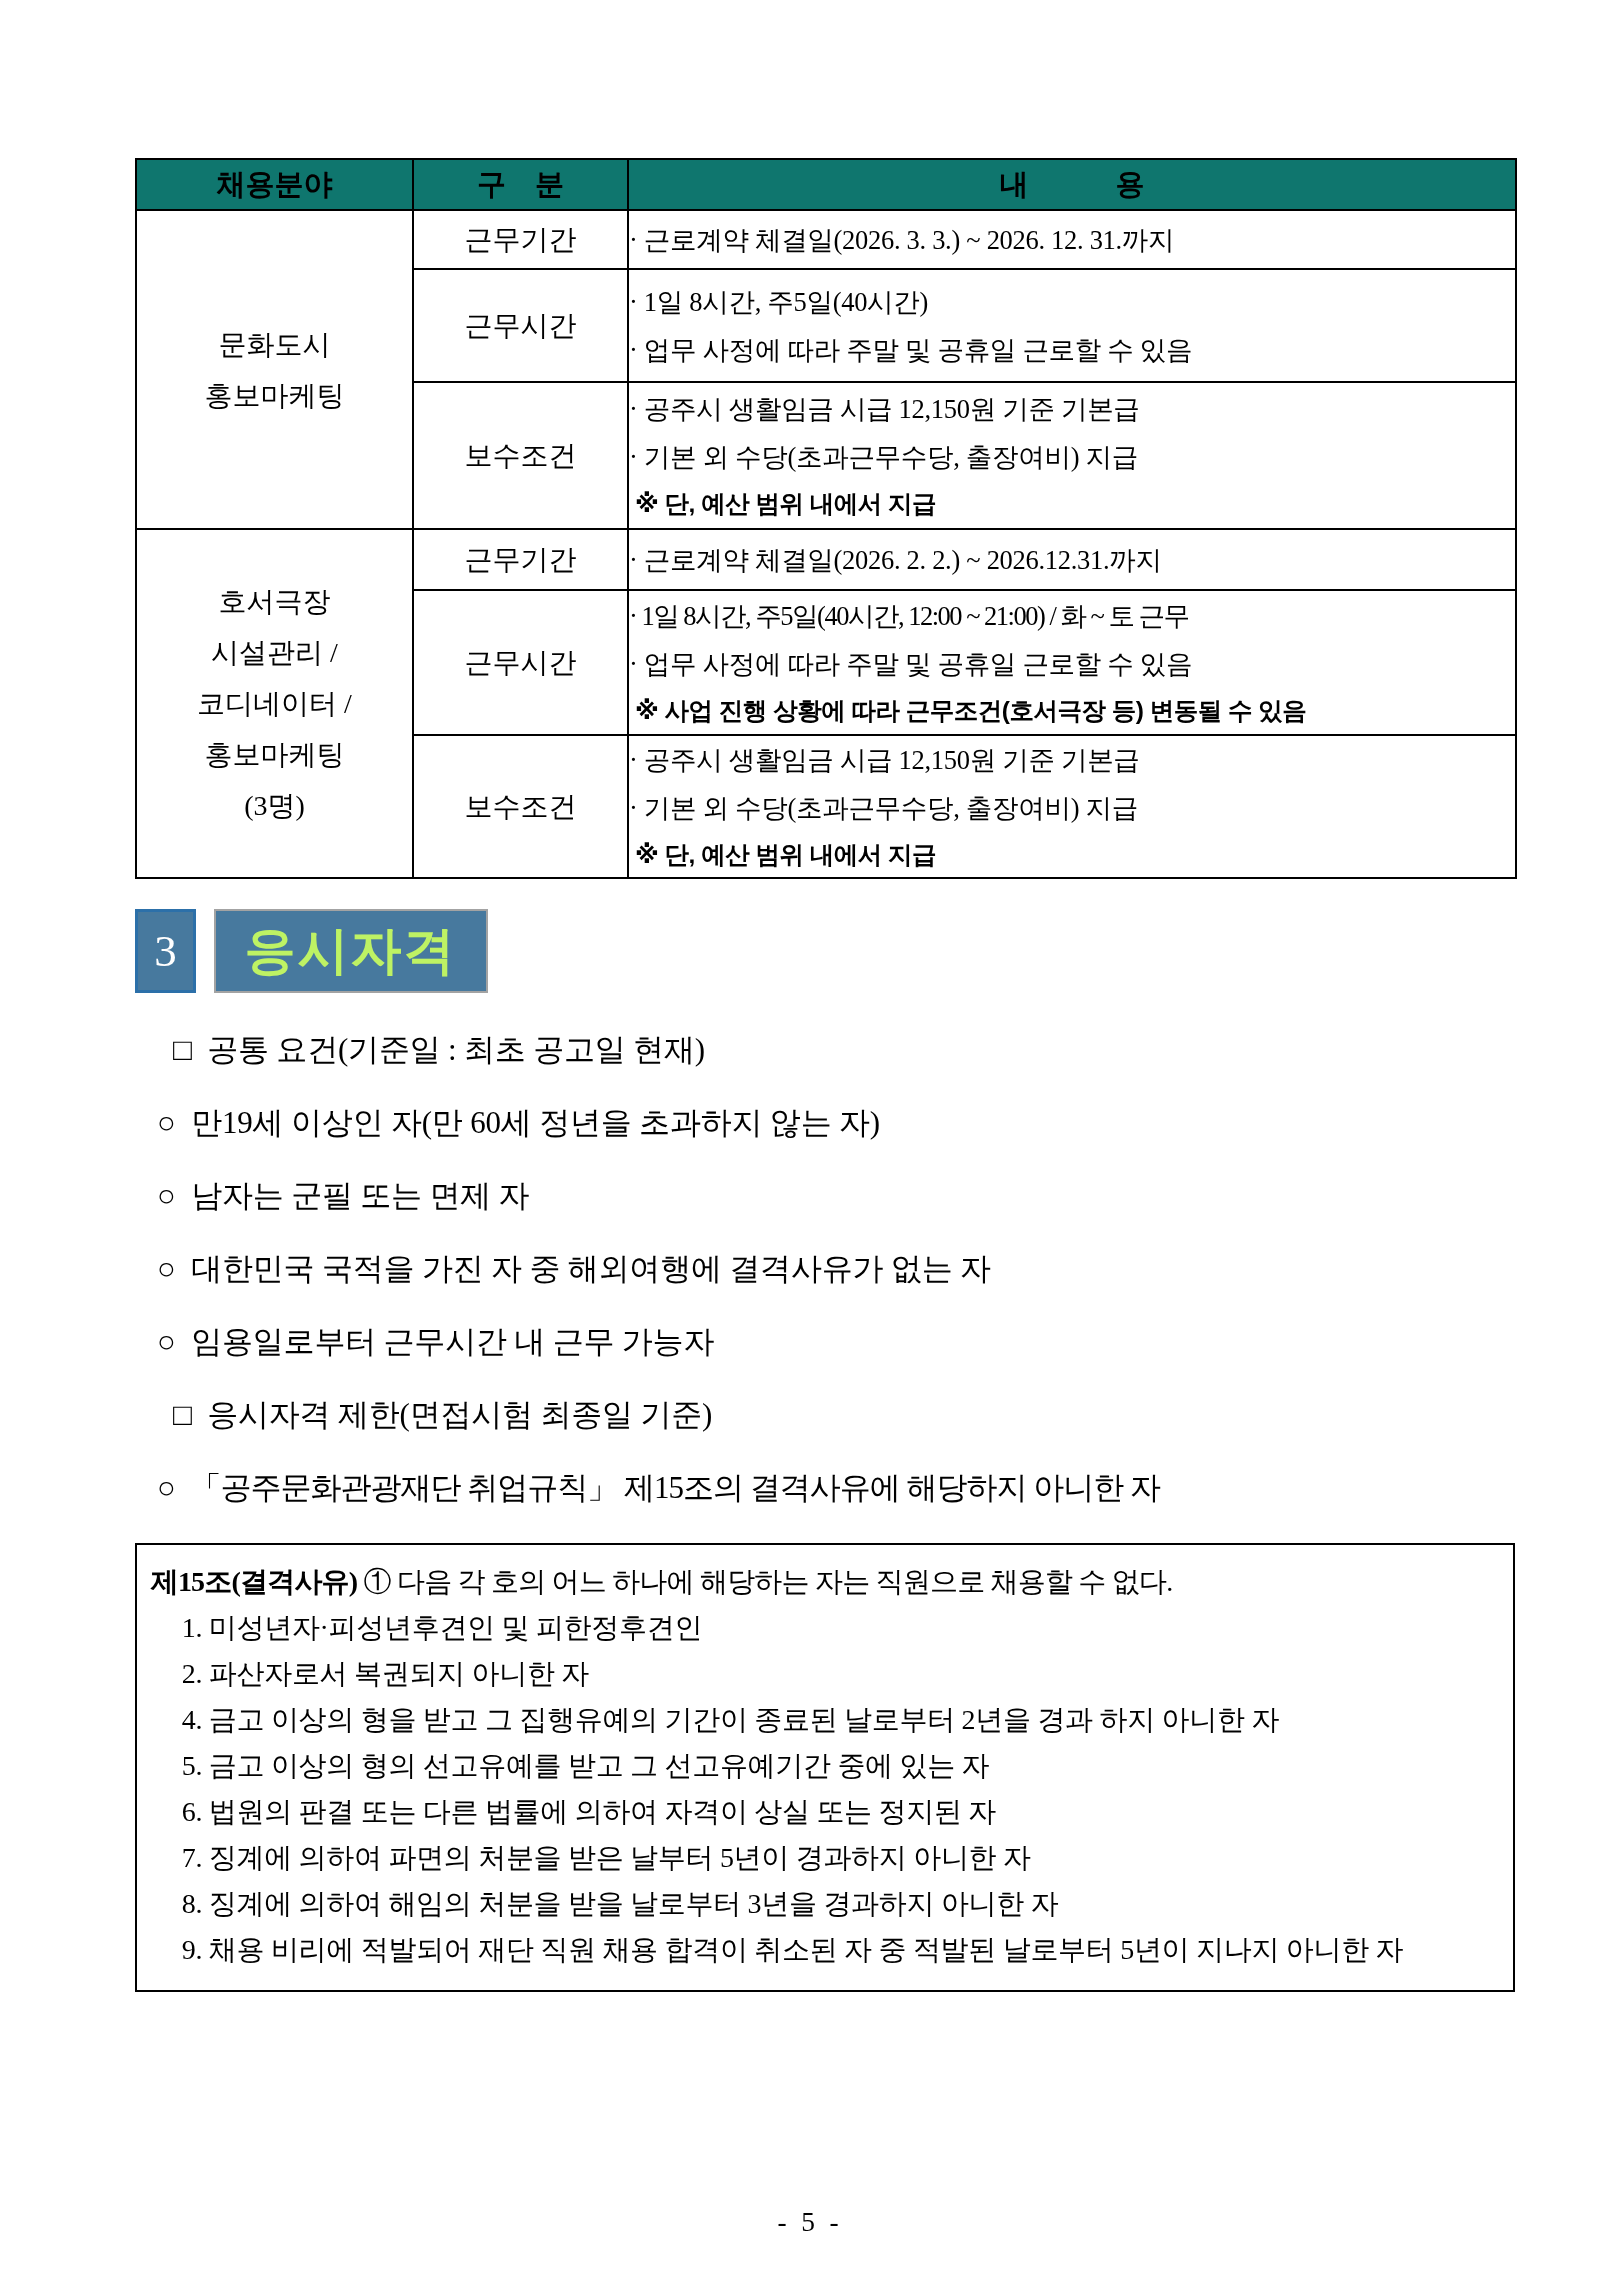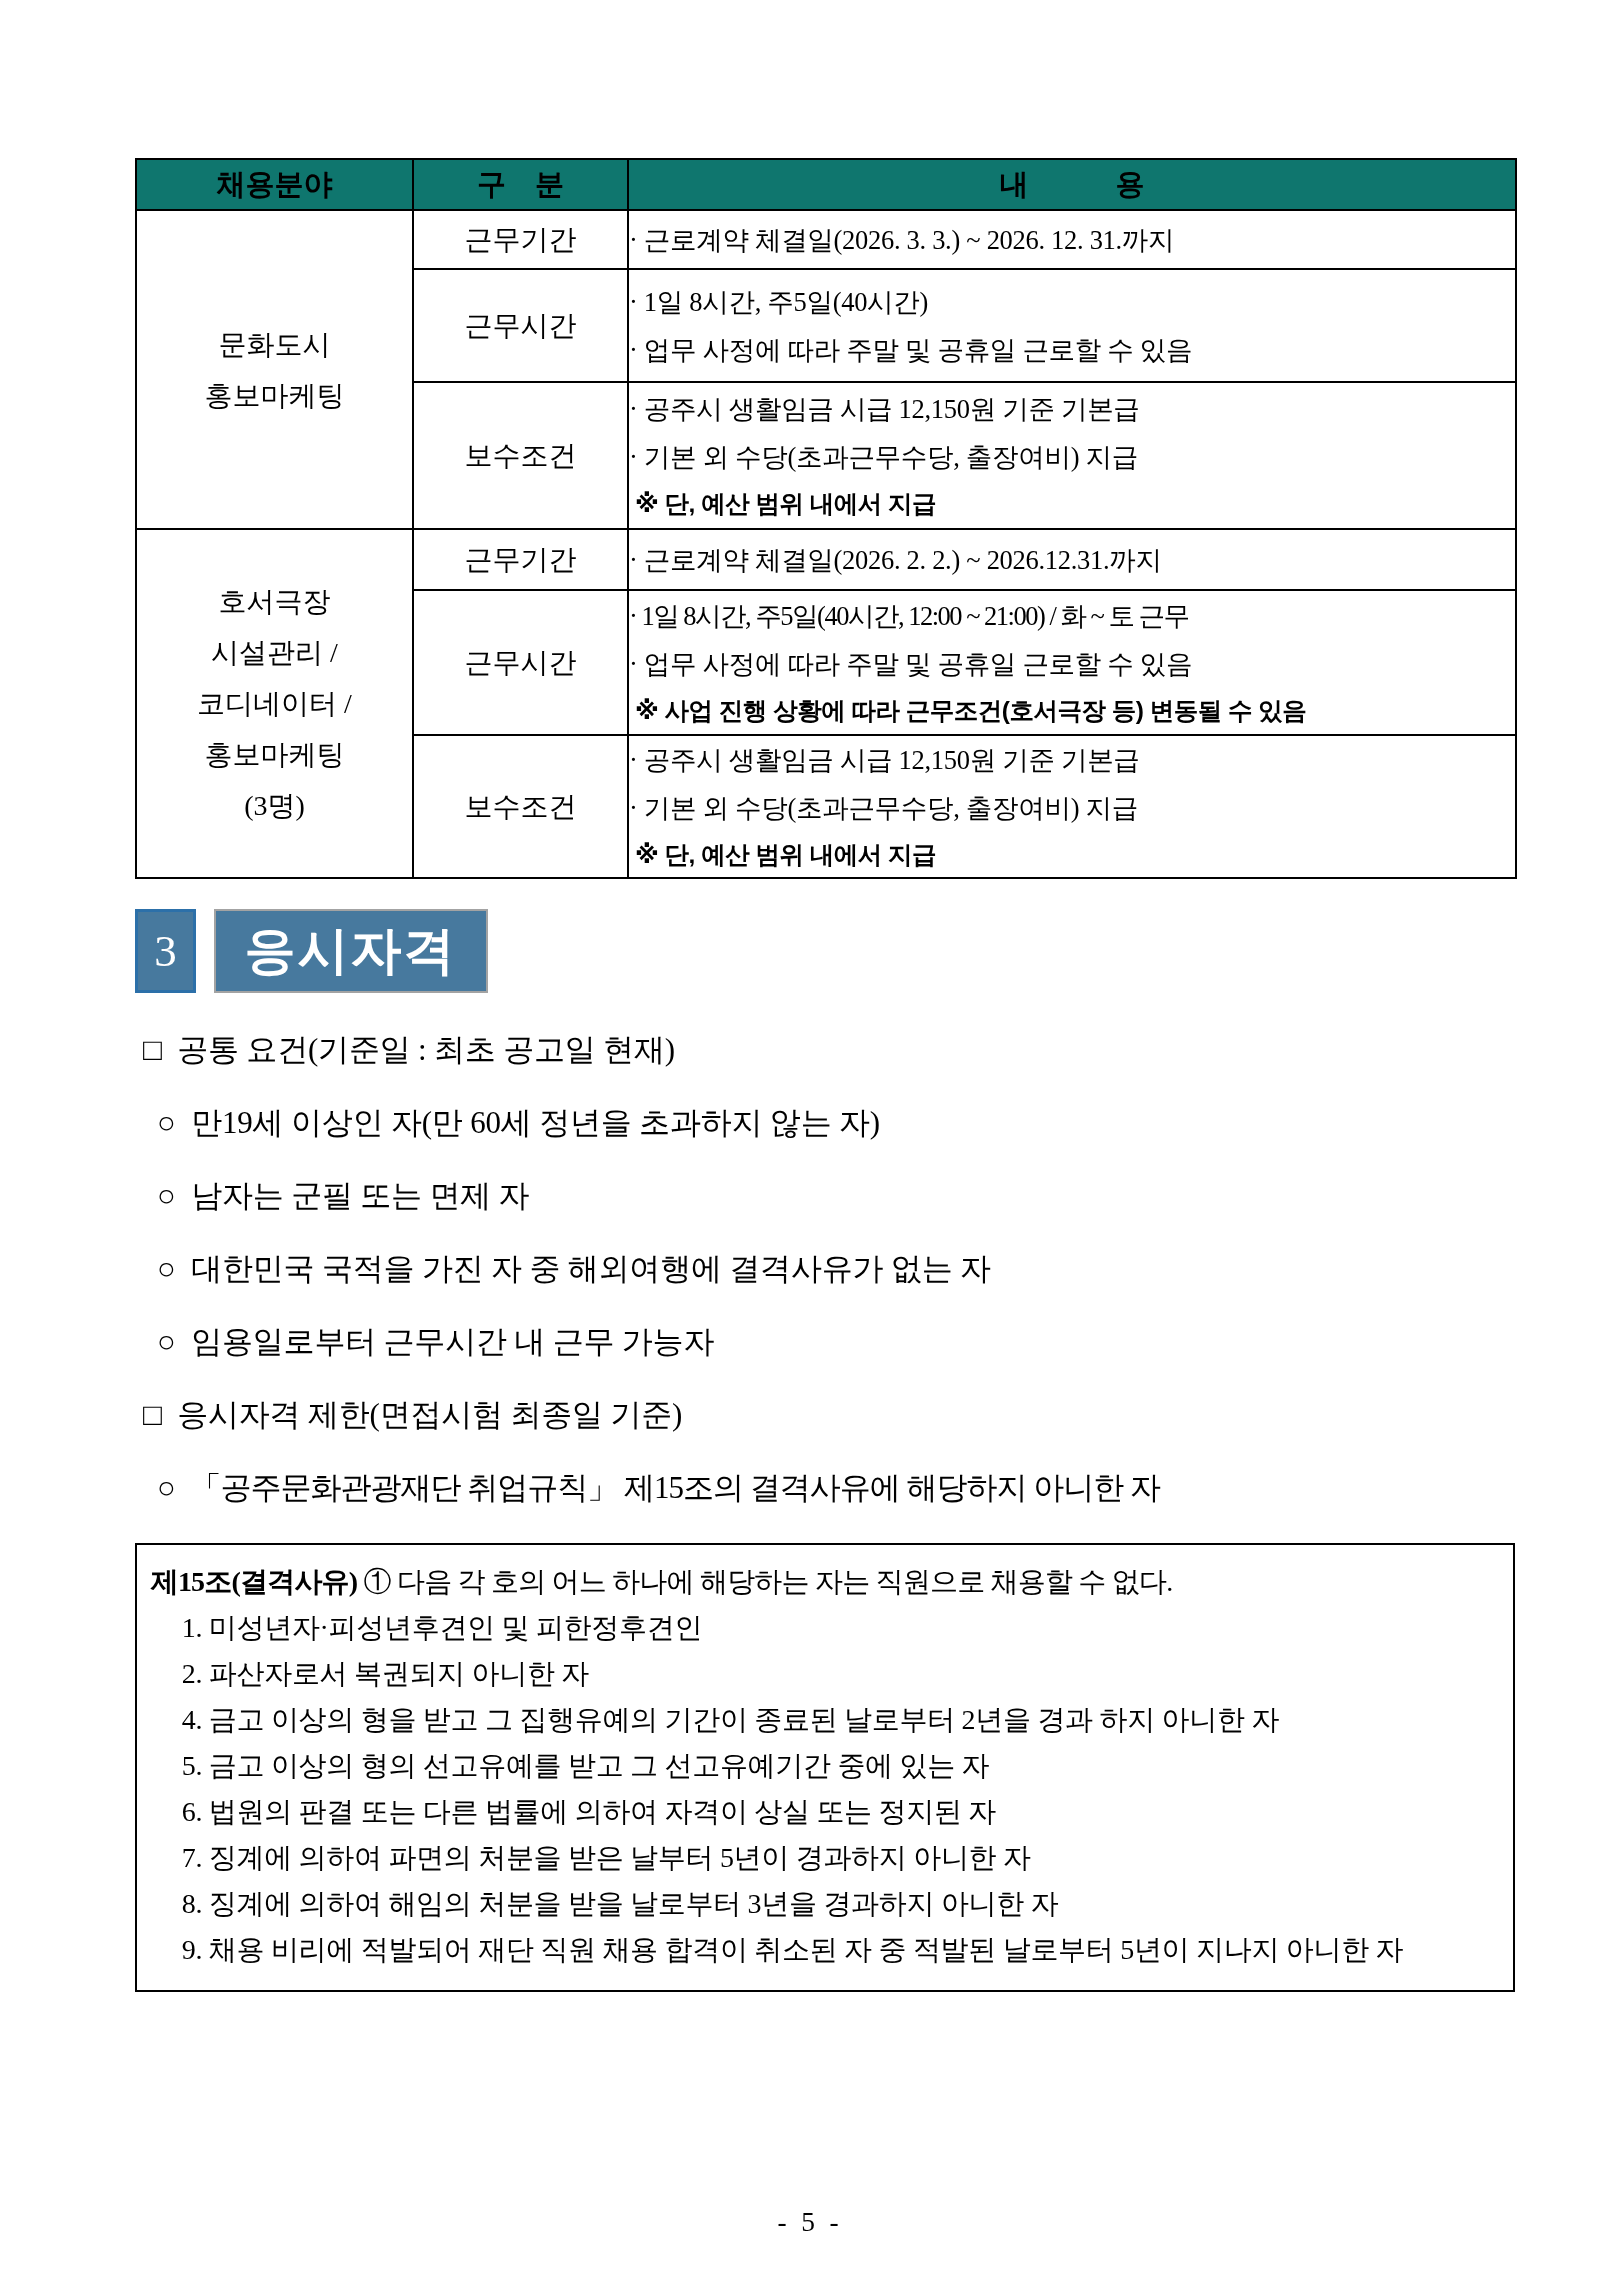--- a/index.html
+++ b/index.html
@@ -56,35 +56,35 @@
     display:flex;align-items:stretch;
   }
   .sec-num{
     width:61px;background:#47799e;border:3.9px solid #2c70a9;
     color:#fff;font-size:45px;
     display:flex;align-items:center;justify-content:center;
     box-sizing:border-box;
   }
   .sec-title{
     margin-left:17.6px;background:#47799e;border:2.9px solid #a3a3a3;
-    color:#ffffff;font-size:51px;font-weight:bold;
+    color:#bef264;font-size:51px;font-weight:bold;
     font-family:"Liberation Sans","DejaVu Sans",sans-serif;
     display:flex;align-items:center;
     padding:0 29px;box-sizing:border-box;
     letter-spacing:2px;
   }
 
   
   .qual-list{margin-top:39px;}
   .q-item{
     font-size:31px;line-height:35px;margin-bottom:38px;
     white-space:nowrap;letter-spacing:-0.2px;
   }
   .q-item .marker{display:inline-block;margin-right:15.7px;}
-  .q-item.lvl1{margin-left:8px;}
+  .q-item.lvl1{margin-left:38px;}
   .q-item.lvl2{margin-left:22px;}
   .q-item.wide{letter-spacing:-1px;}
 
   
   .article-box{
     margin-top:25.5px;border:2.9px solid #000;
     width:1380px;box-sizing:border-box;
     padding:13.7px 17.6px 17.6px 13.7px;
   }
   .a-intro{

